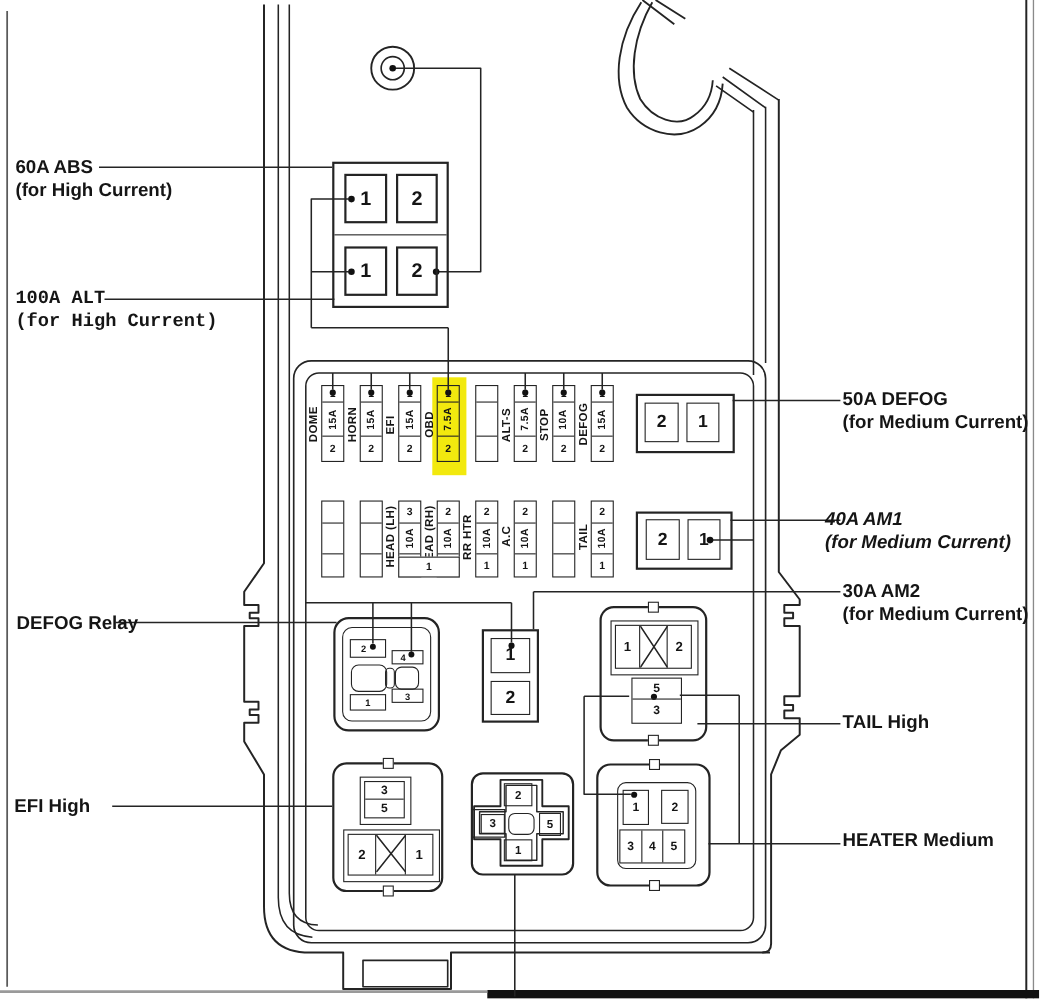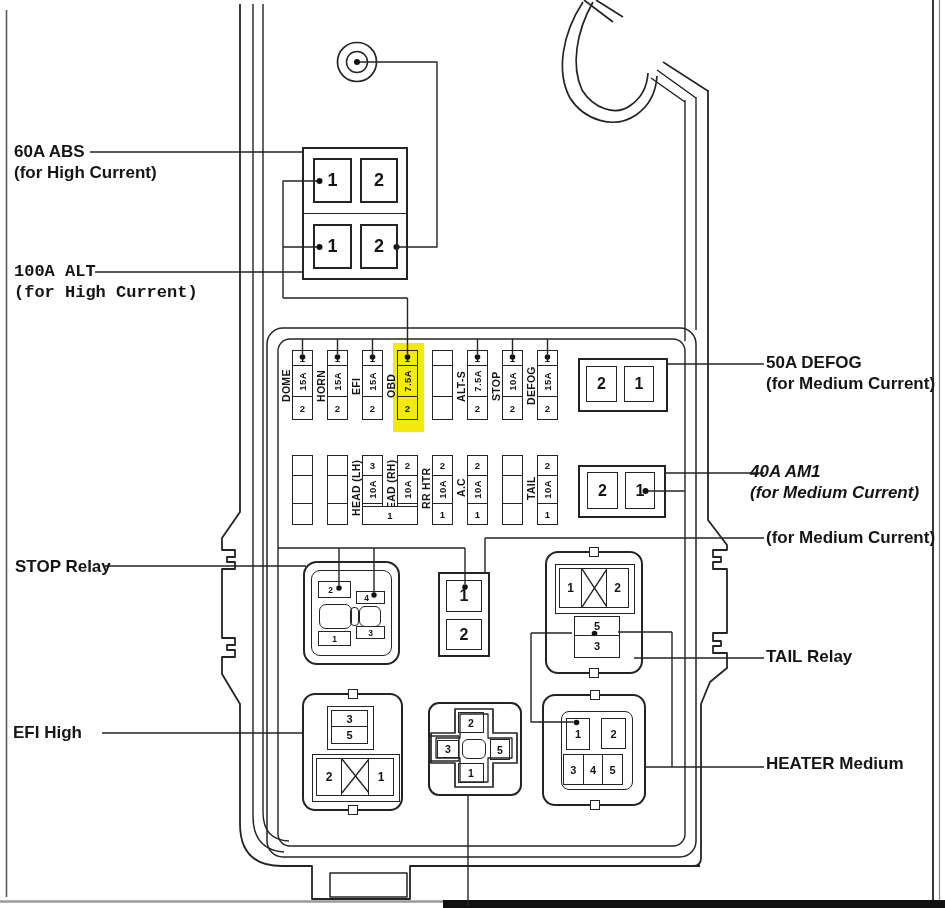--- a/index.html
+++ b/index.html
@@ -108,34 +108,35 @@
   </svg>
 
   <div class="abs ov lbl" style="left:14px;top:141px;">
     <div>60A ABS</div>
     <div>(for High Current)</div>
   </div>
   <div class="abs ov lbl" style="left:14px;top:261px;font-family:Liberation Mono, monospace;">
     <div>100A ALT</div>
     <div>(for High Current)</div>
   </div>
-  <div class="abs ov lbl" style="left:15px;top:556px;">STOP Relay</div>
+  <div class="abs ov lbl" style="left:15px;top:556px;">DEFOG Relay</div>
   <div class="abs ov lbl" style="left:13px;top:722px;">EFI High</div>
   <div class="abs ov lbl" style="left:766px;top:352px;">
     <div>50A DEFOG</div>
     <div>(for Medium Current)</div>
   </div>
   <div class="abs ov lbl" style="left:750px;top:461px;font-style:italic;">
     <div>40A AM1</div>
     <div>(for Medium Current)</div>
   </div>
   <div class="abs ov lbl" style="left:766px;top:527px;">
+    <div>30A AM2</div>
     <div>(for Medium Current)</div>
   </div>
-  <div class="abs ov lbl" style="left:766px;top:646px;">TAIL Relay</div>
+  <div class="abs ov lbl" style="left:766px;top:646px;">TAIL High</div>
   <div class="abs ov lbl" style="left:766px;top:753px;">HEATER Medium</div>
 
   <div class="abs ov" style="left:302px;top:147px;width:106px;height:133px;border:2px solid var(--ln);">
     <div class="abs" style="left:0;top:64px;width:102px;border-top:1.8px solid var(--ln);"></div>
     <div class="abs sq" style="left:9px;top:9px;width:39px;height:45px;">1</div>
     <div class="abs sq" style="left:56px;top:9px;width:38px;height:45px;">2</div>
     <div class="abs sq" style="left:9px;top:75px;width:39px;height:45px;">1</div>
     <div class="abs sq" style="left:56px;top:75px;width:38px;height:45px;">2</div>
   </div>
 

